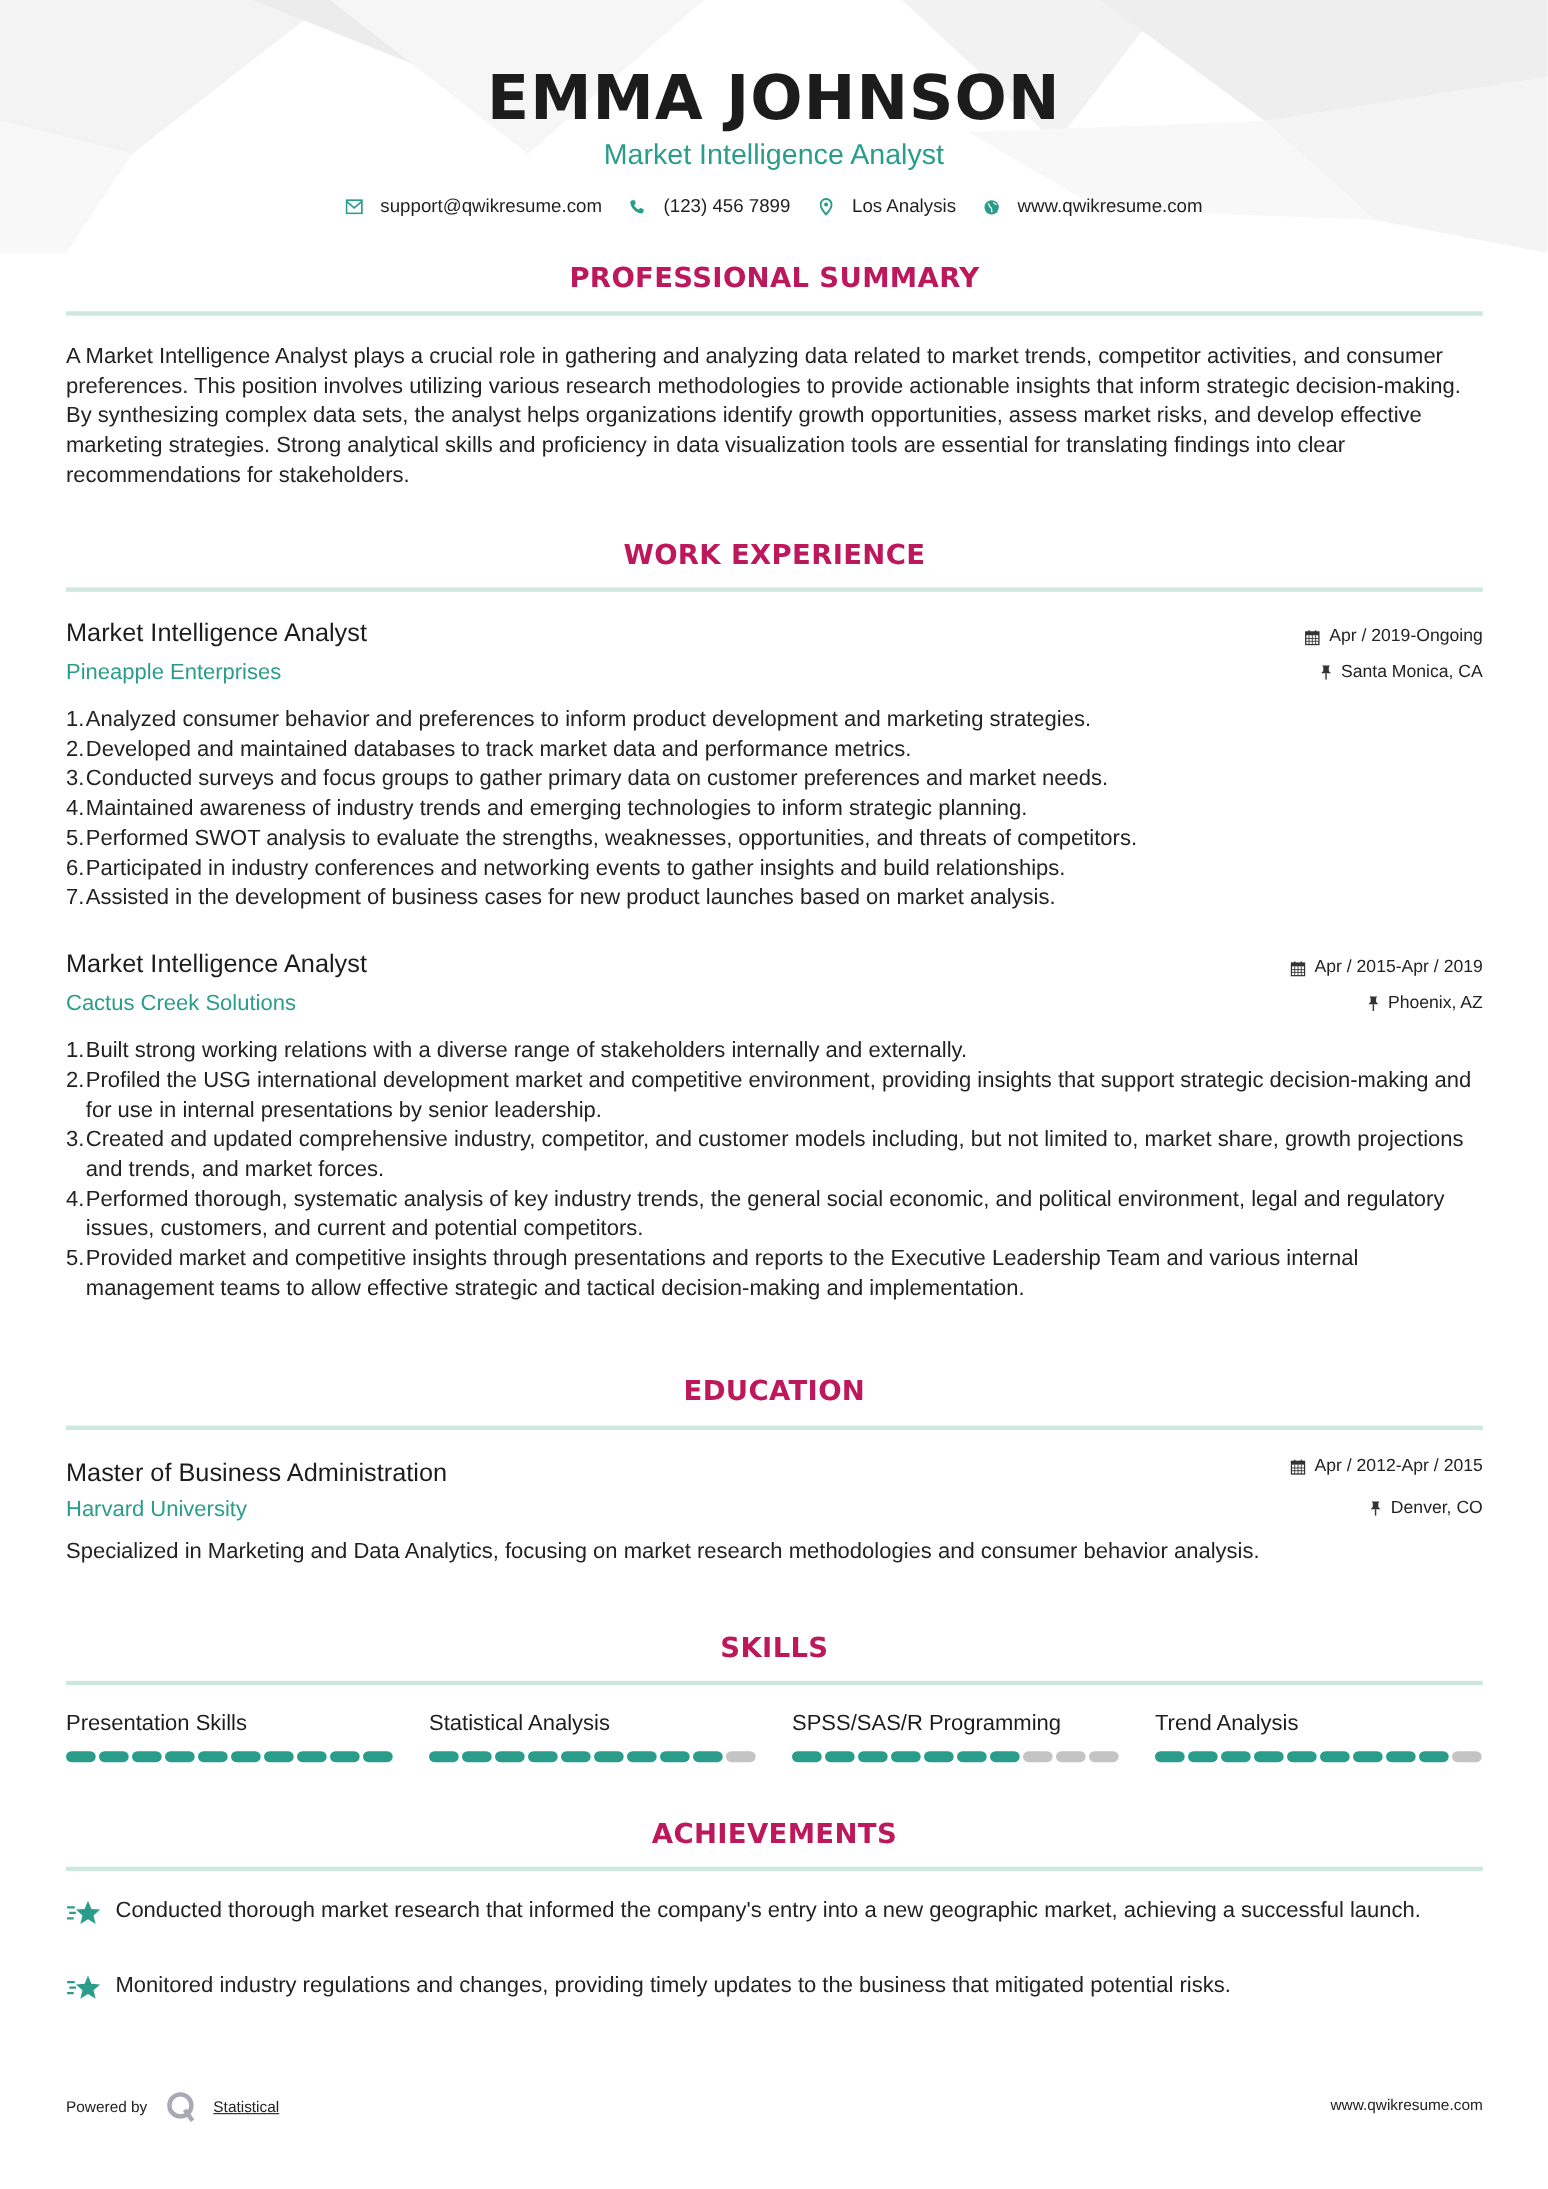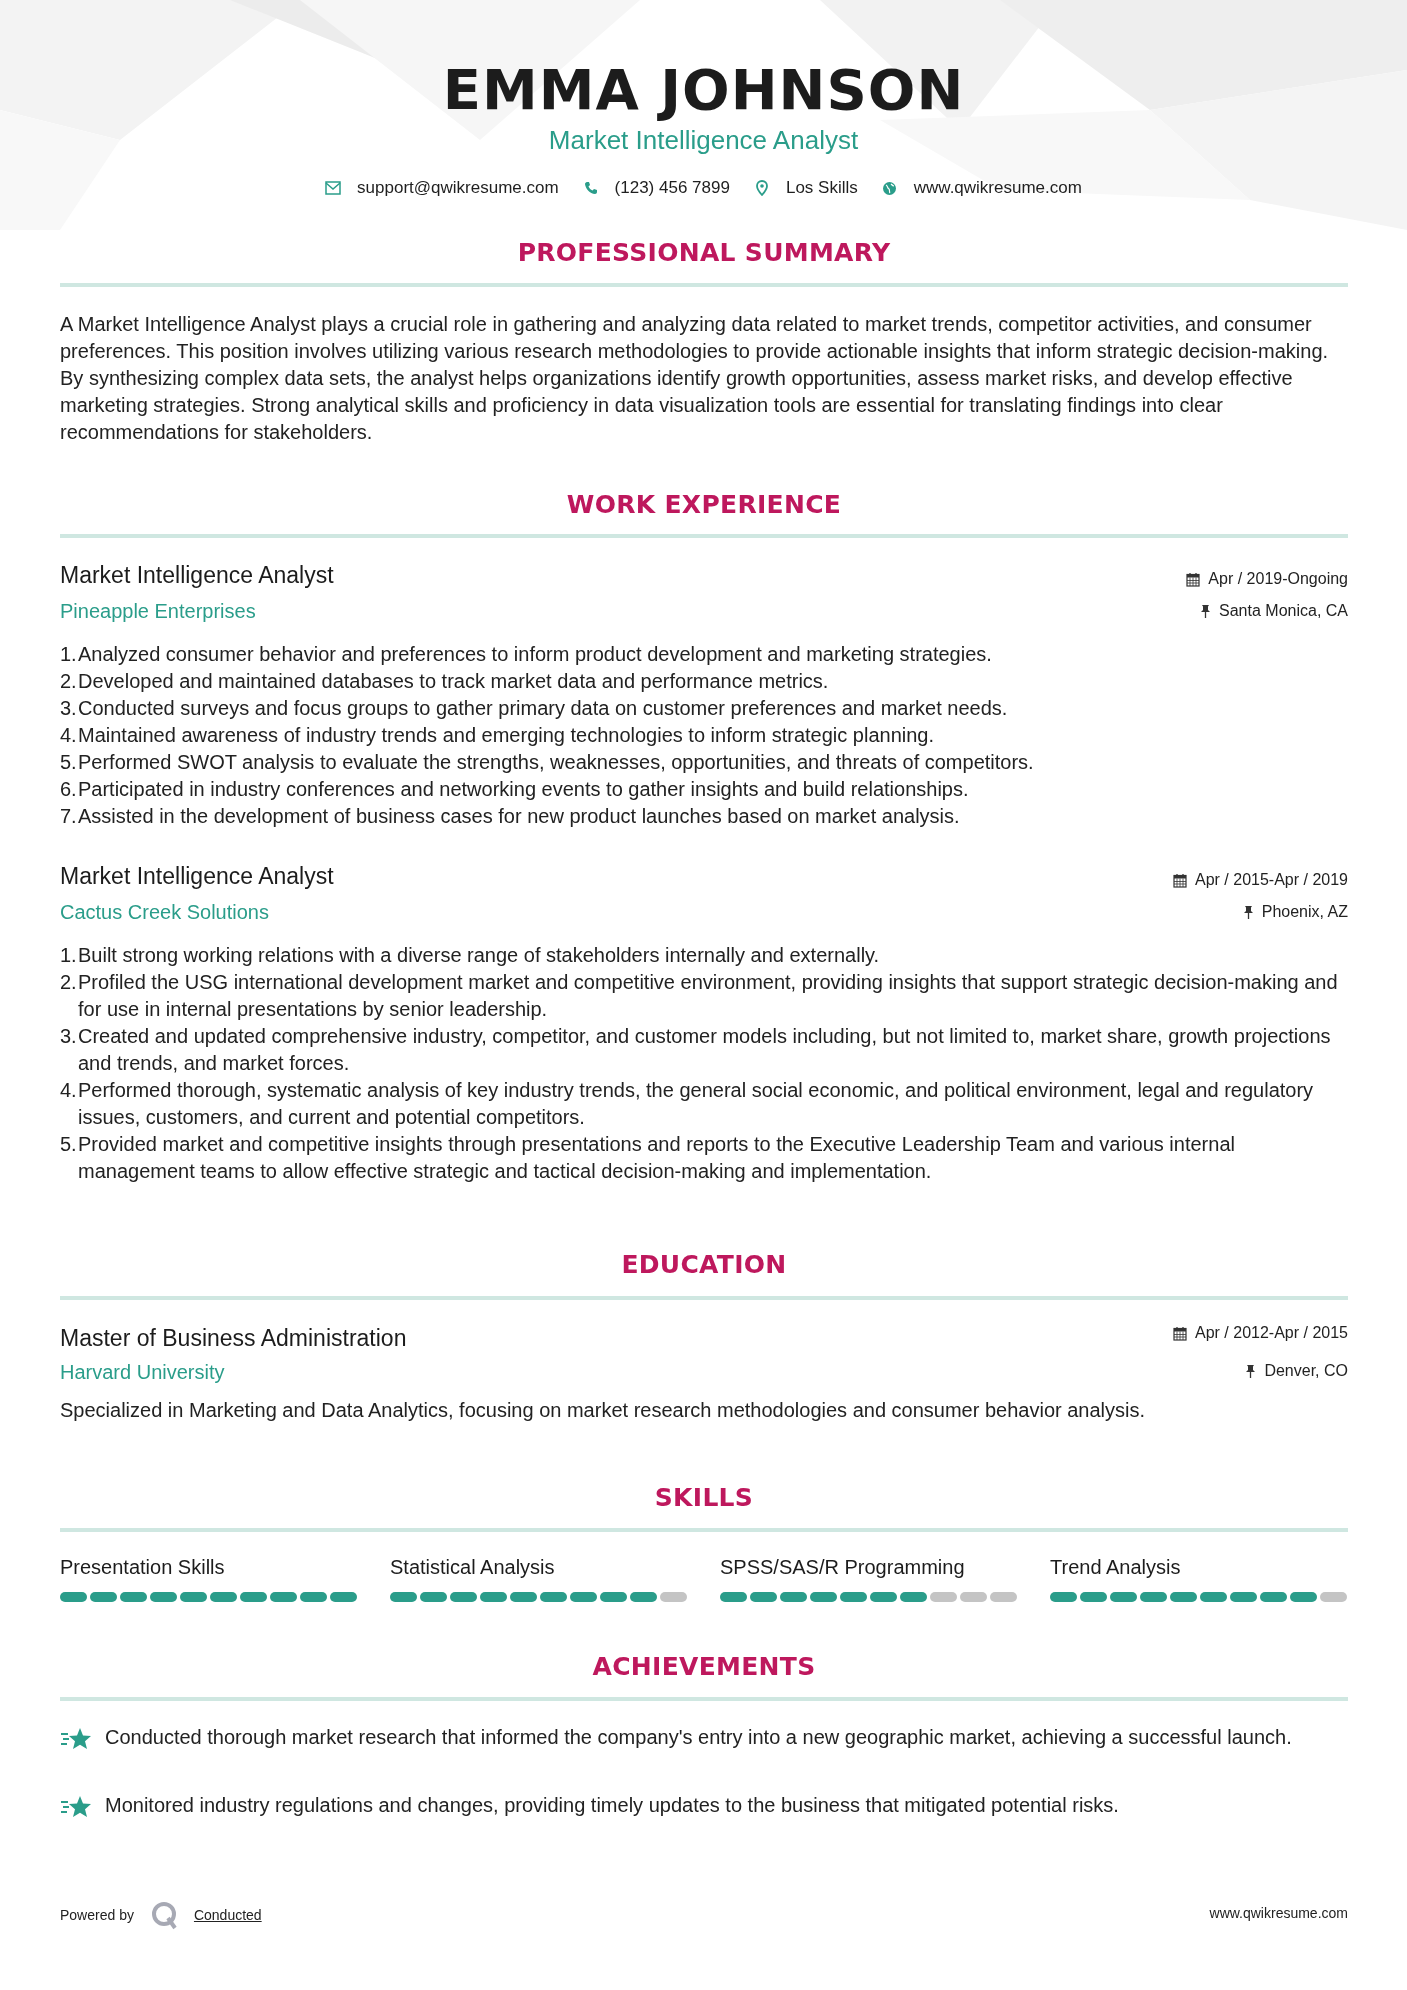--- a/index.html
+++ b/index.html
@@ -89,21 +89,21 @@
         </span>
         <span>(123) 456 7899</span>
       </div>
       <div class="contact">
         <span class="ic">
           <svg width="12" height="16" viewBox="0 0 12 16">
               <path d="M6 1 C3 1 1 3.2 1 6 C1 9.5 6 15 6 15 C6 15 11 9.5 11 6 C11 3.2 9 1 6 1 Z" fill="none" stroke="#2a9d8a" stroke-width="1.8"></path>
               <circle cx="6" cy="6" r="1.8" fill="#2a9d8a"></circle>
             </svg>
         </span>
-        <span>Los Skills</span>
+        <span>Los Analysis</span>
       </div>
       <div class="contact">
         <span class="ic">
           <svg width="15" height="15" viewBox="0 0 15 15">
               <circle cx="7.5" cy="7.5" r="6.5" fill="#2a9d8a"></circle>
               <path d="M4 4 C6 5 5 7 7 8 C8 9 7 11 8 12" fill="none" stroke="#fff" stroke-width="1.2"></path>
               <path d="M9 3 C10 4 11 5 12 5" fill="none" stroke="#fff" stroke-width="1.2"></path>
             </svg>
         </span>
         <span>www.qwikresume.com</span>
@@ -336,17 +336,17 @@
   </div>
 
   <div class="footer-left">
     <span>Powered by</span>
     <span class="logo">
       <svg width="30" height="30" viewBox="0 0 30 30">
           <circle cx="14" cy="14" r="10" fill="none" stroke="#a7a9b4" stroke-width="4"></circle>
           <line x1="18" y1="18" x2="25" y2="28" stroke="#a7a9b4" stroke-width="4"></line>
         </svg>
     </span>
-    <span class="link">Conducted</span>
+    <span class="link">Statistical</span>
   </div>
   <div class="footer-right">www.qwikresume.com</div>
 
 </div>
 
 </body></html>

